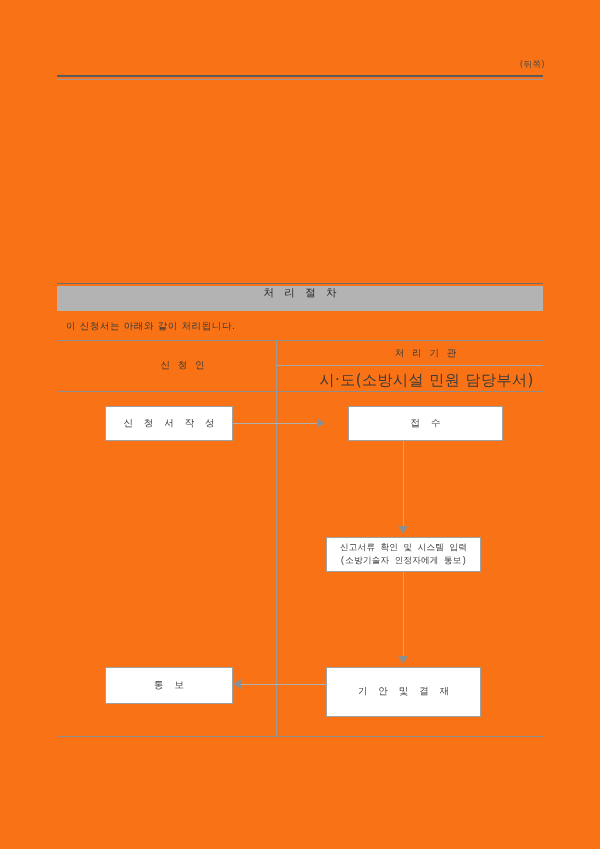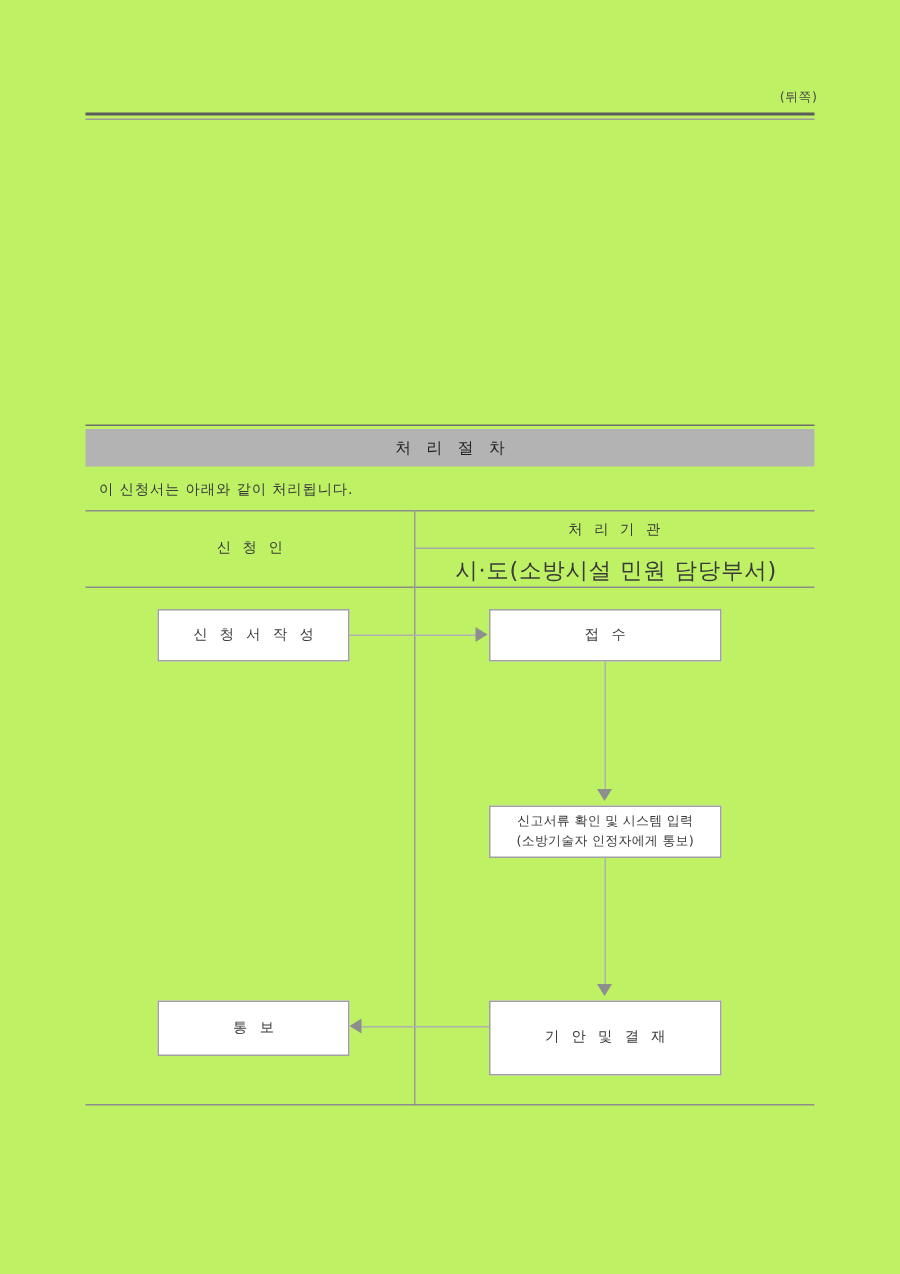--- a/index.html
+++ b/index.html
@@ -11,21 +11,21 @@
   body {
     font-family: "DejaVu Sans", "Liberation Sans", sans-serif;
     color: #3a3a3a;
     -webkit-font-smoothing: antialiased;
   }
 
   .page {
     position: relative;
     width: 600px;
     height: 849px;
-    background: #bef264;
+    background: #f97316;
     overflow: hidden;
   }
 
   
   .page-marker {
     position: absolute;
     top: 59px;
     left: 0;
     width: 545px;
     text-align: right;
@@ -62,21 +62,21 @@
     border-top: 1.5px solid #6d6d6d;
   }
   .section-band {
     position: absolute;
     left: 57px;
     top: 286px;
     width: 486px;
     height: 25px;
     background: #b3b3b3;
     display: flex;
-    align-items: center;
+    align-items: flex-start;
     justify-content: center;
   }
   .section-band-title {
     font-size: 10.5px;
     letter-spacing: 3.5px;
     color: #1f1f1f;
     text-indent: 3.5px;
   }
 
   .intro-line {
@@ -132,20 +132,21 @@
   }
 
   .col-head {
     position: absolute;
     font-size: 9.5px;
     letter-spacing: 2.4px;
     color: #3a3a3a;
     text-align: center;
     white-space: nowrap;
     text-indent: 2.4px;
+    padding-left: 16px;
   }
   .col-head.applicant { left: 57px; width: 219px; top: 359px; }
   .col-head.agency    { left: 276px; width: 267px; top: 347px; }
   .col-head.dept {
     position: absolute;
     left: 276px; width: 267px; top: 371px;
     font-size: 15px;
     letter-spacing: 0.5px;
     color: #3a3a3a;
     text-align: center;
@@ -162,27 +163,28 @@
     flex-direction: column;
     align-items: center;
     justify-content: center;
     text-align: center;
     color: #3a3a3a;
   }
   .fbox .ln {
     display: block;
     white-space: nowrap;
     line-height: 1.45;
+    font-family: Liberation Mono, monospace;
   }
 
   .fbox.wide-left  { left: 105px; width: 128px; }
   .fbox.wide-right { left: 326px; width: 155px; }
 
   #box-write    { top: 406px; height: 35px; }
-  #box-receive  { top: 406px; height: 35px; }
+  #box-receive  { top: 406px; height: 35px; margin-left: 22px; }
   #box-verify   { top: 537px; height: 35px; }
   #box-notify   { top: 667px; height: 37px; }
   #box-draft    { top: 667px; height: 50px; }
 
   .sp { font-size: 9.5px; letter-spacing: 2.6px; text-indent: 2.6px; }
   .nm { font-size: 8.6px; letter-spacing: 0.2px; }
 
   
   .hline {
     position: absolute;

